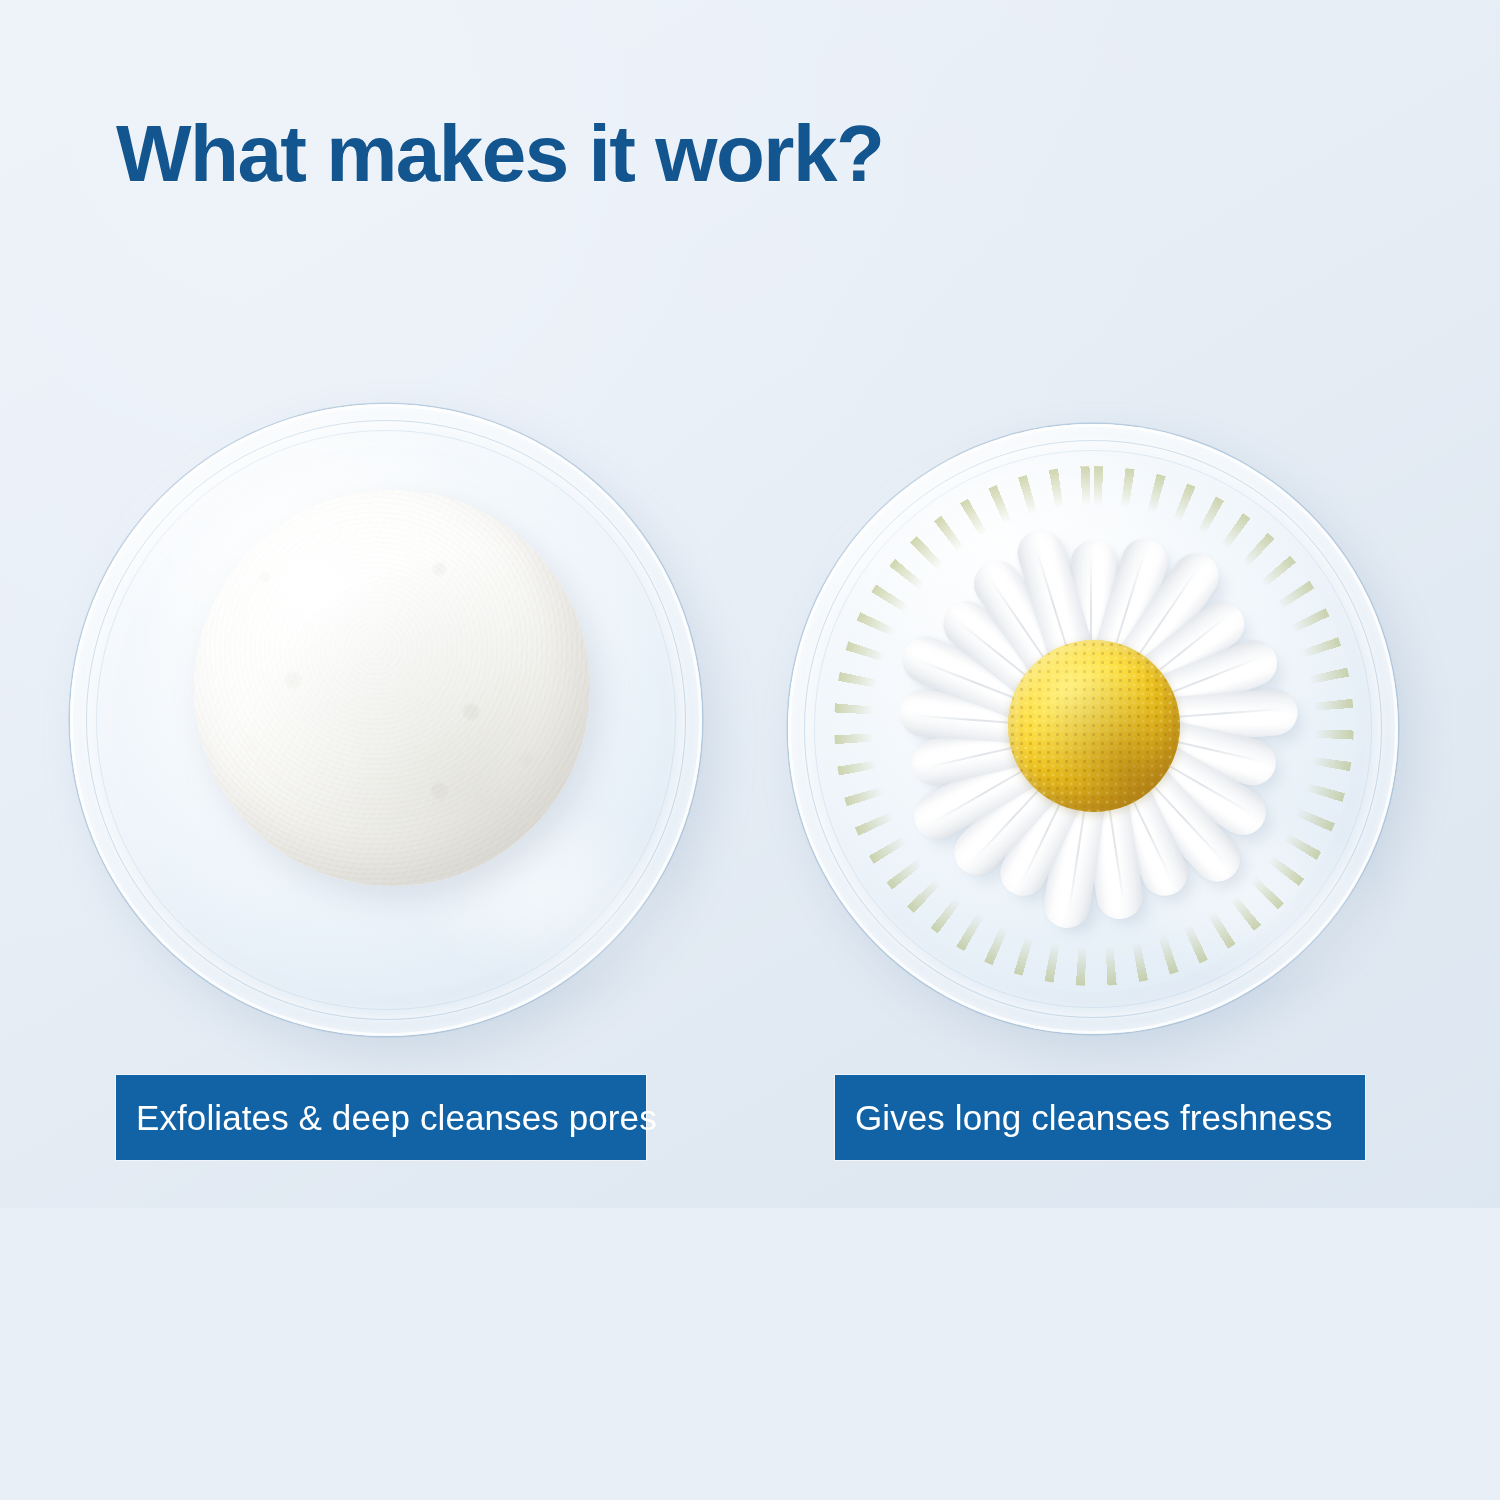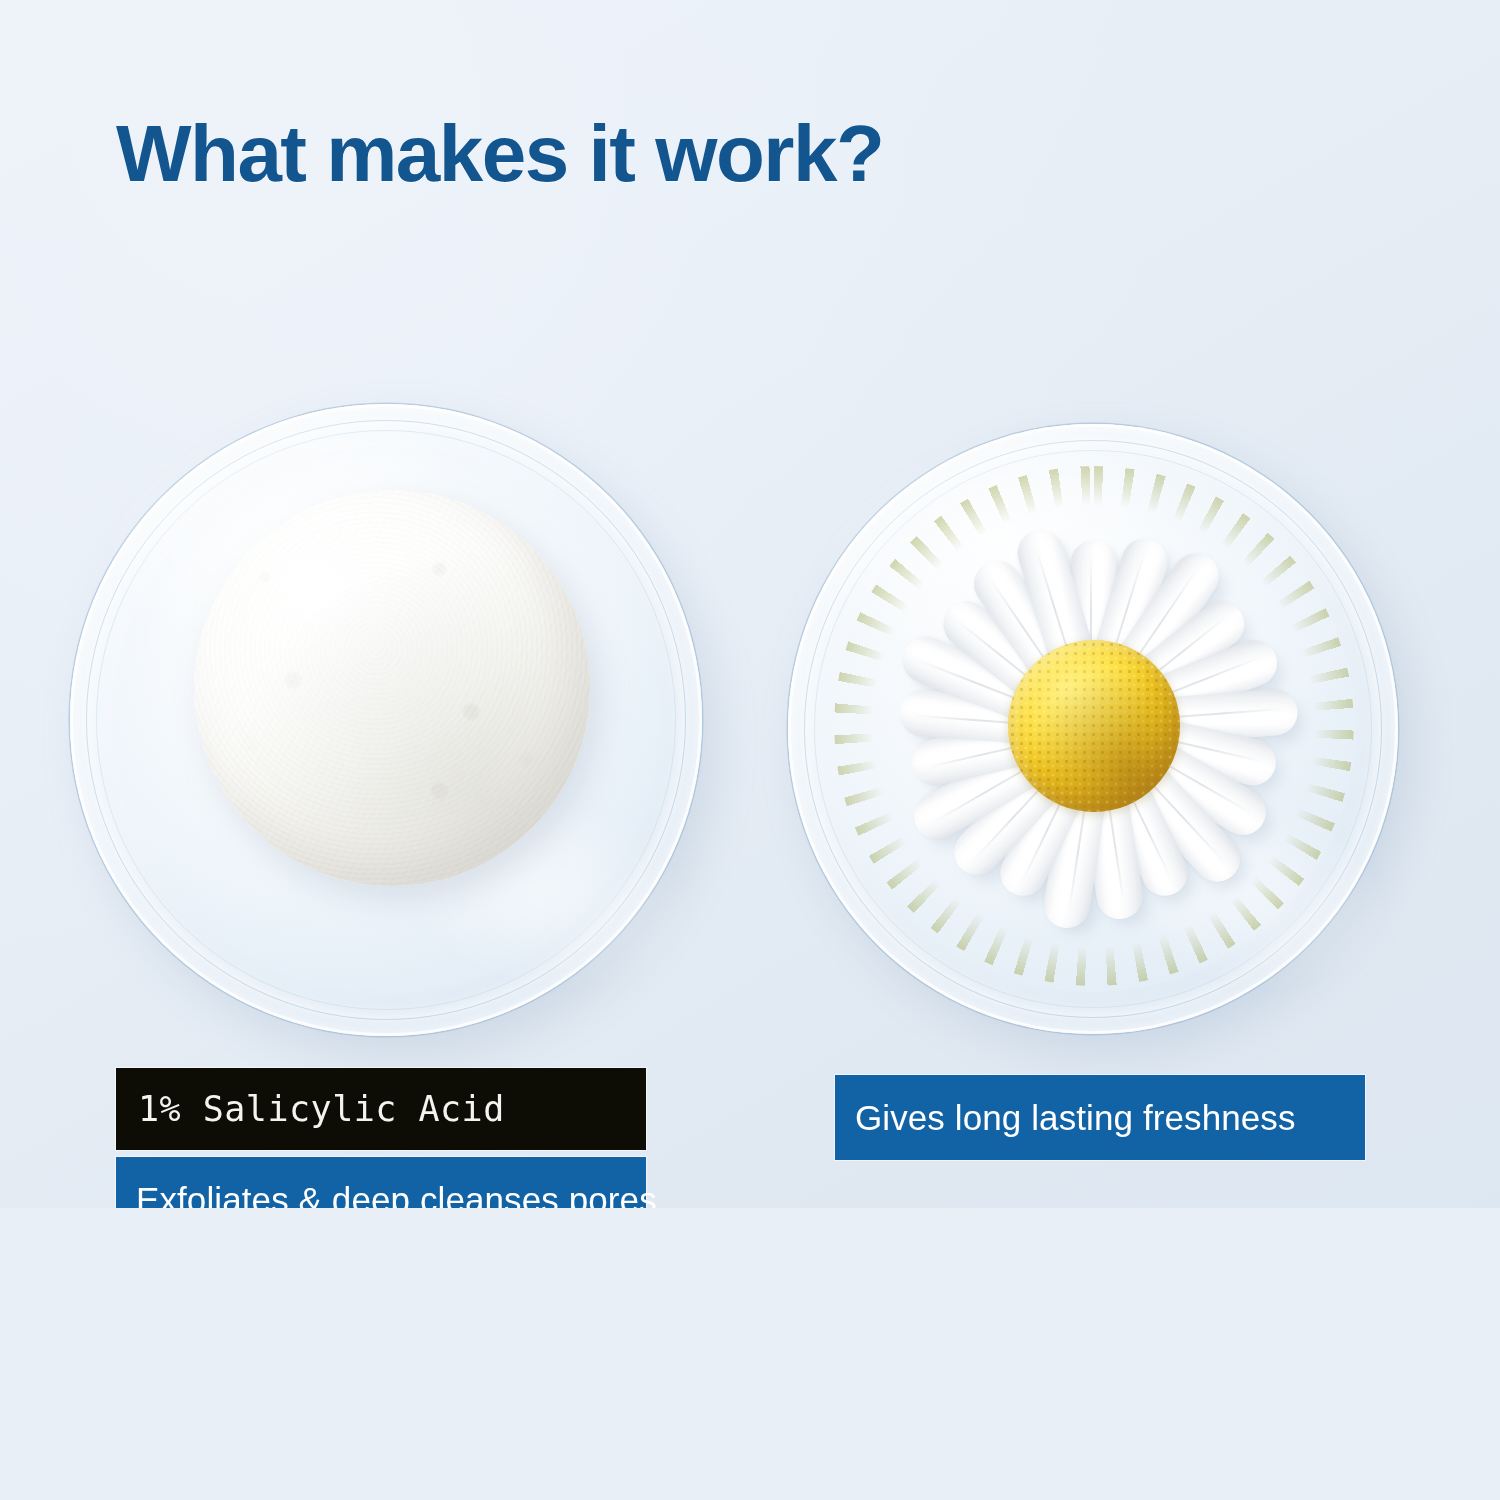--- a/index.html
+++ b/index.html
@@ -400,27 +400,24 @@
         </div>
       <div class="daisy-center">
         <div class="center-dots"></div>
         <div class="center-shade"></div>
       </div>
       <div class="center-fringe"></div>
     </div>
   </div>
 
   <div class="label-group" id="labels-left">
-    <div class="label-black">
-      <span>1% Salicylic Acid</span>
-    </div>
     <div class="label-blue">
       <span>Exfoliates &amp; deep cleanses pores</span>
     </div>
   </div>
 
   <div class="label-group" id="labels-right">
     <div class="label-blue">
-      <span>Gives long lasting freshness</span>
+      <span>Gives long cleanses freshness</span>
     </div>
   </div>
 
 </div>
 
 </body></html>

